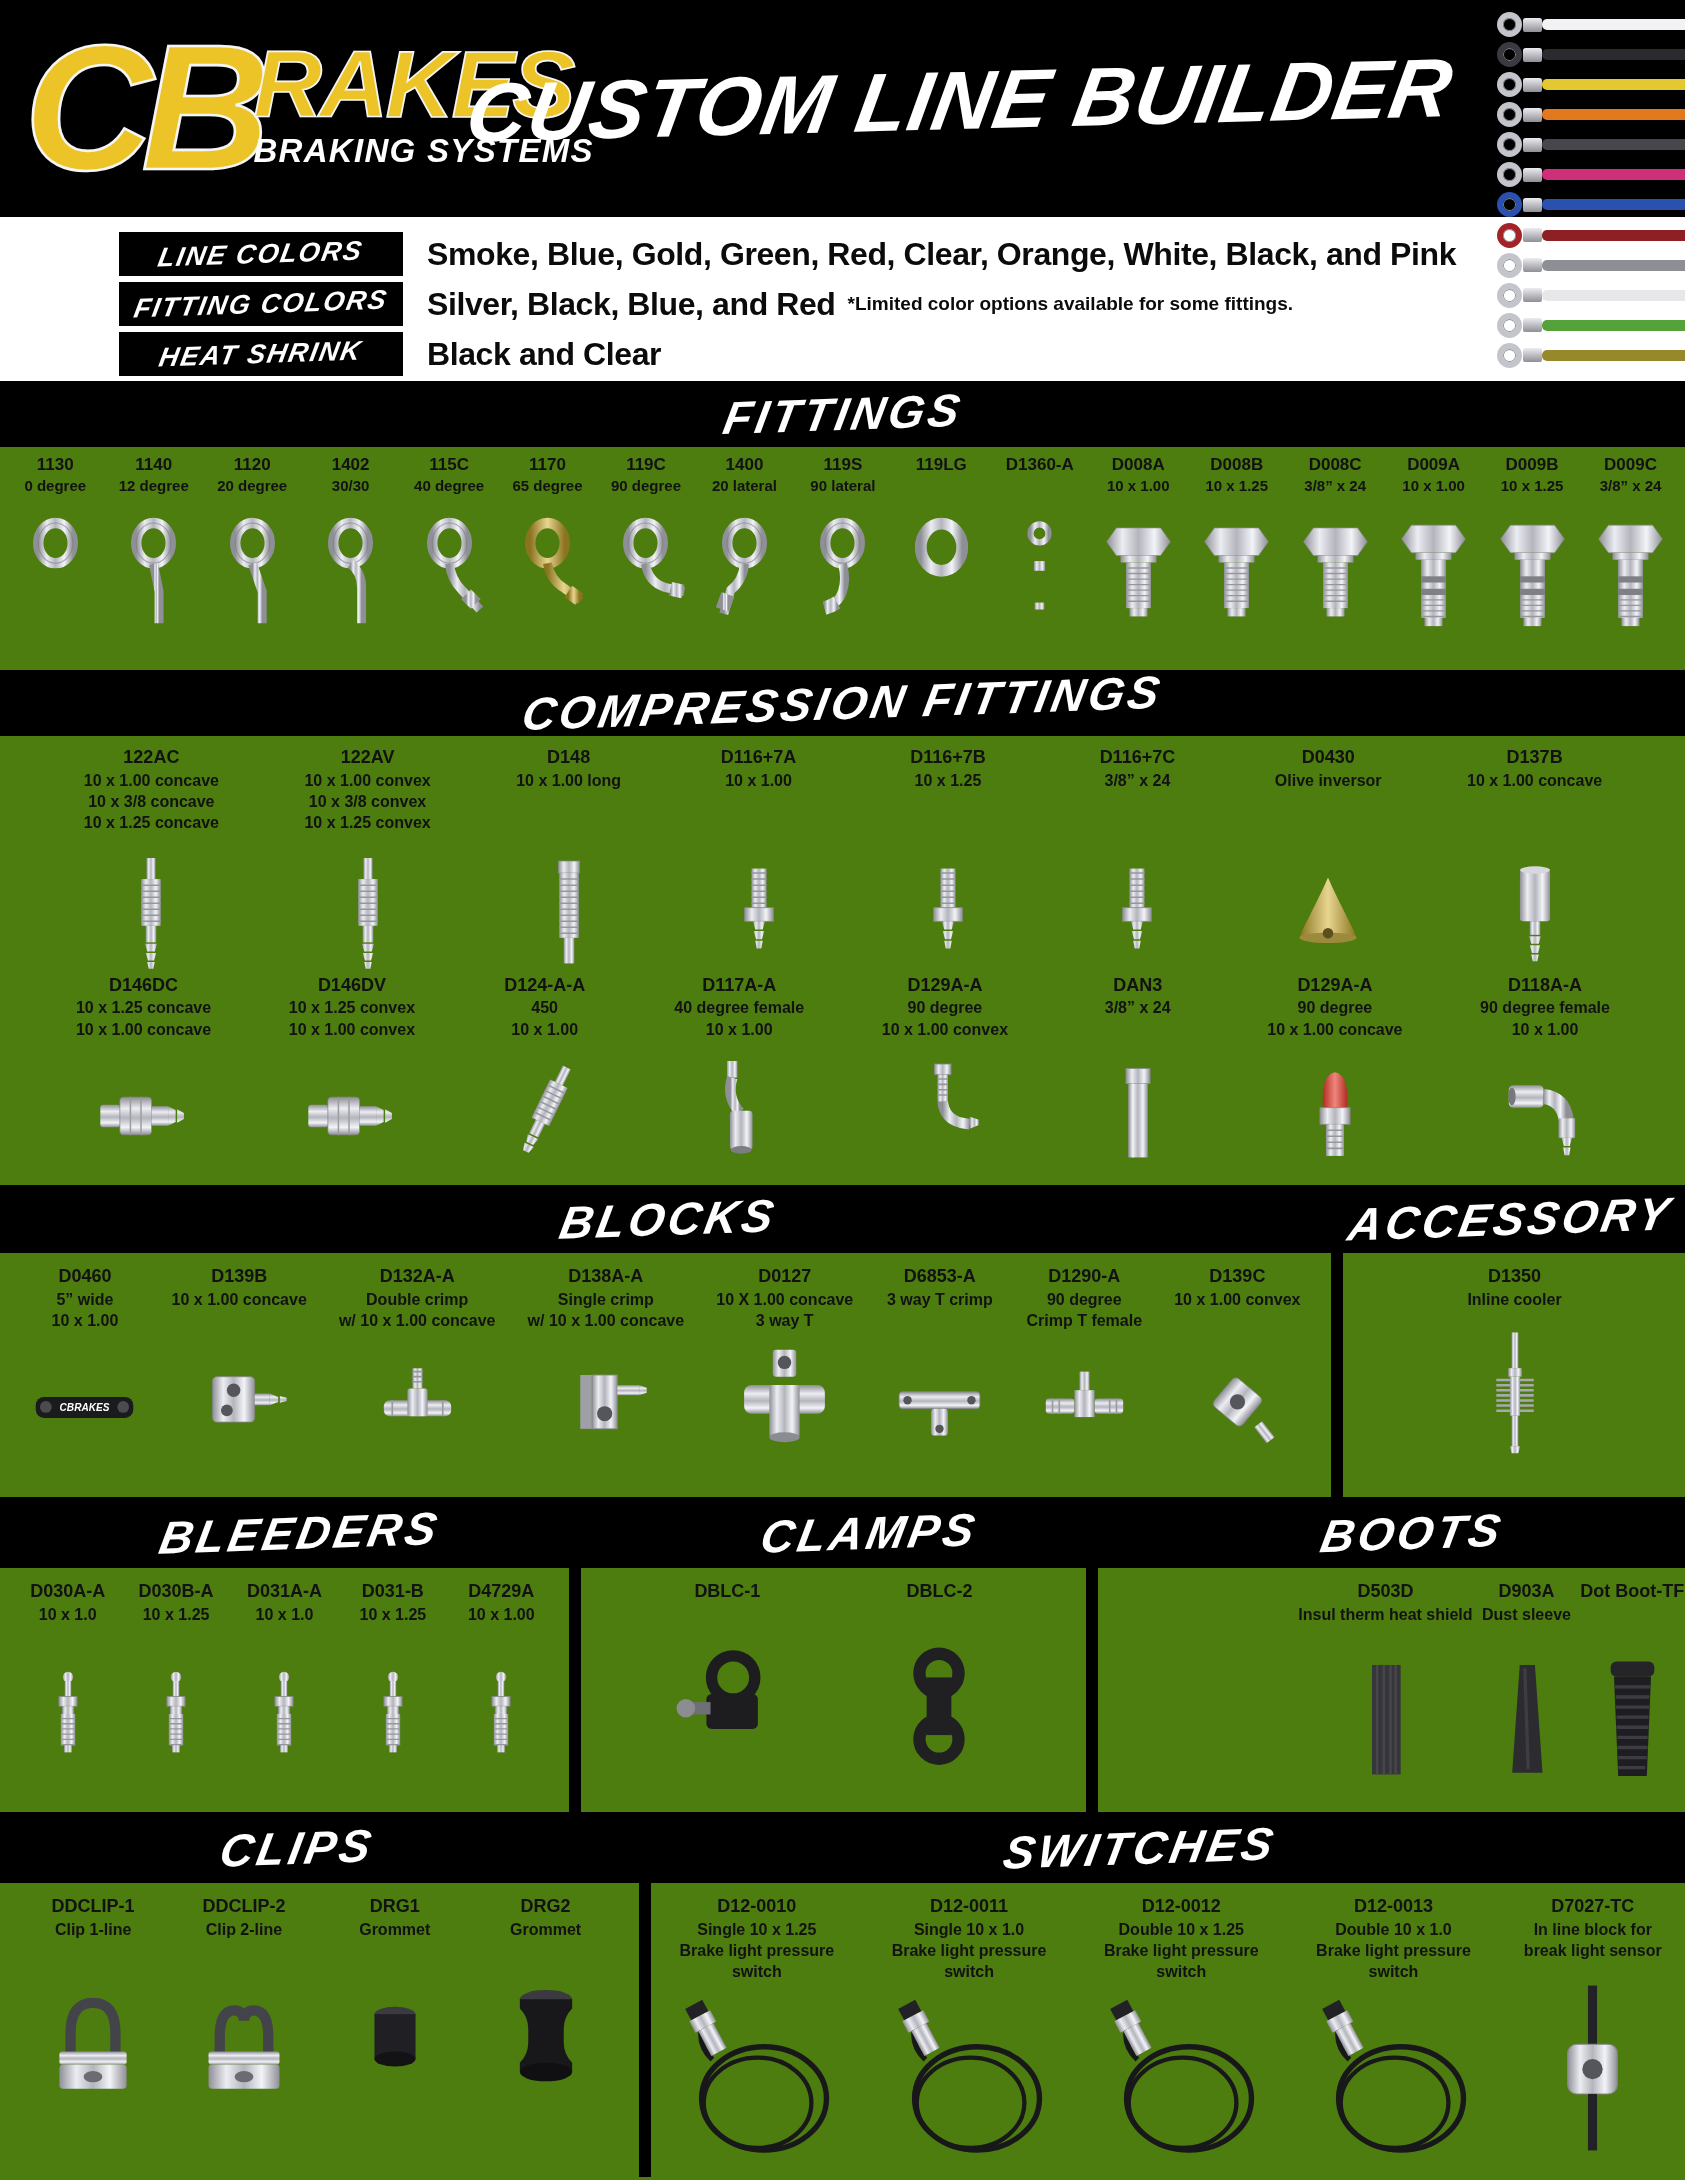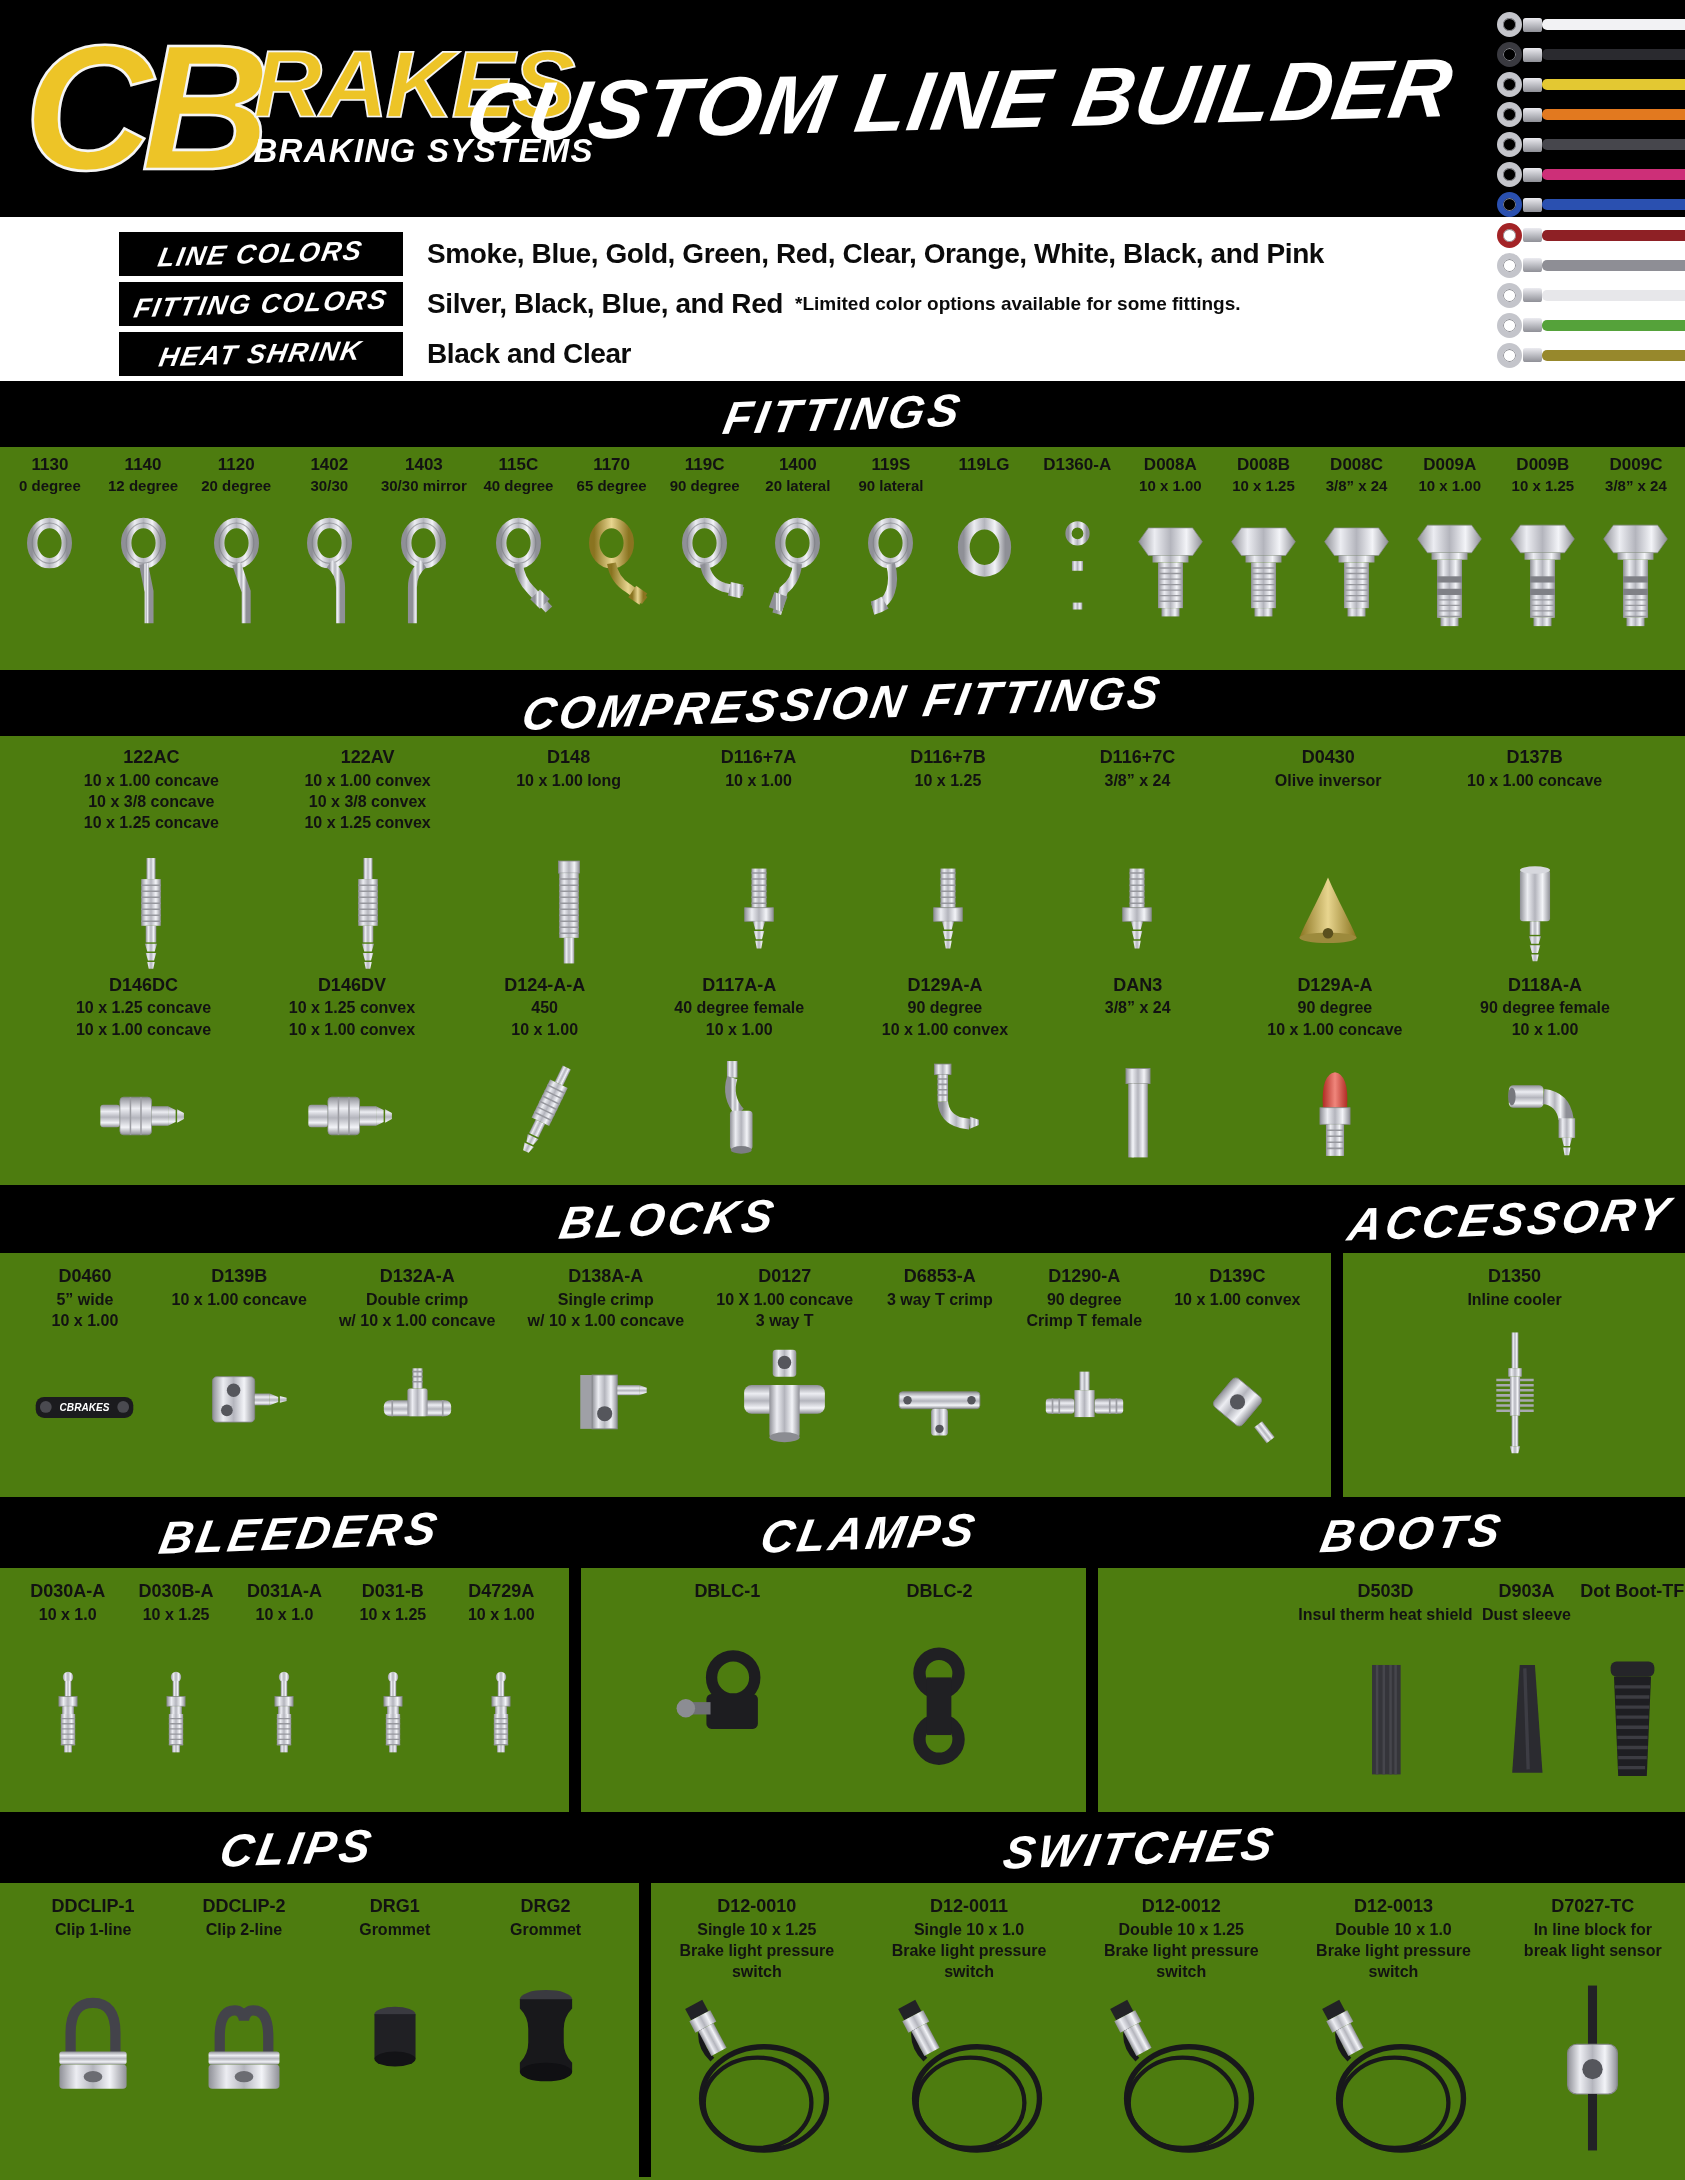--- a/index.html
+++ b/index.html
@@ -25,21 +25,21 @@
   .crimp{flex:none;width:19px;height:13.6px;margin-left:0.9px;border-radius:2.6px;
         background:linear-gradient(#ececf1,#8f9097);}
   .hose{flex:1;height:11px;border-radius:5.1px 0 0 5.1px;}
   
   .info{height:164px;background:#fff;padding-top:15.3px;box-sizing:border-box;}
   .info-row{display:flex;align-items:center;height:44px;margin-bottom:6px;}
   .tagbox{flex:none;width:284px;margin-left:119px;height:44px;background:#000;
           display:flex;align-items:center;justify-content:center;}
   .tagbox span{color:#fff;font-weight:bold;font-style:italic;font-size:27px;letter-spacing:1.7px;
           transform:skewX(-12deg) rotate(-2deg);}
-  .itext{margin-left:24px;font-weight:bold;font-size:28px;color:#0b0b0b;letter-spacing:-0.4px;}
+  .itext{margin-left:24px;font-weight:bold;font-size:32px;color:#0b0b0b;letter-spacing:-0.4px;}
   .inote{margin-left:12px;font-weight:bold;font-size:19px;color:#0b0b0b;}
   
   .banner{background:#000;color:#fff;display:flex;overflow:hidden;}
   .bcell{display:flex;align-items:center;justify-content:center;}
   .brush{font-weight:bold;font-style:italic;letter-spacing:3.4px;font-size:46px;
          transform:skewX(-12deg) rotate(-2deg);white-space:nowrap;}
   
   .grid{display:flex;justify-content:space-evenly;align-items:flex-start;box-sizing:border-box;}
   .vdiv{flex:none;width:12px;background:#000;}
   .bandrow{display:flex;}
@@ -255,34 +255,20 @@
           <svg viewBox="0 0 120 170" xmlns="http://www.w3.org/2000/svg">
             <ellipse cx="60" cy="36" rx="25" ry="29" fill="none" stroke="url(#gm)" stroke-width="15"></ellipse>
             <ellipse cx="60" cy="36" rx="25" ry="29" fill="none" stroke="#7a7b81" stroke-width="1.5" opacity=".6"></ellipse>
             <path d="M60,66 q16,12 16,34 l0,52" fill="none" stroke="url(#gm)" stroke-width="13"></path>
             <path d="M76,106 l0,20" fill="none" stroke="url(#gm)" stroke-width="20"></path>
           </svg>
         </div>
       </div>
       <div class="card">
         <div class="plabel">
-          <div class="pcode">1403</div>
-          <div class="pdesc">30/30 mirror</div>
-        </div>
-        <div class="picon">
-          <svg viewBox="0 0 120 170" xmlns="http://www.w3.org/2000/svg">
-            <ellipse cx="60" cy="36" rx="25" ry="29" fill="none" stroke="url(#gm)" stroke-width="15"></ellipse>
-            <ellipse cx="60" cy="36" rx="25" ry="29" fill="none" stroke="#7a7b81" stroke-width="1.5" opacity=".6"></ellipse>
-            <path d="M60,66 q-16,12 -16,34 l0,52" fill="none" stroke="url(#gm)" stroke-width="13"></path>
-            <path d="M44,106 l0,20" fill="none" stroke="url(#gm)" stroke-width="20"></path>
-          </svg>
-        </div>
-      </div>
-      <div class="card">
-        <div class="plabel">
           <div class="pcode">115C</div>
           <div class="pdesc">40 degree</div>
         </div>
         <div class="picon">
           <svg viewBox="0 0 120 170" xmlns="http://www.w3.org/2000/svg">
             <ellipse cx="60" cy="36" rx="25" ry="29" fill="none" stroke="url(#gm)" stroke-width="15"></ellipse>
             <ellipse cx="60" cy="36" rx="25" ry="29" fill="none" stroke="#7a7b81" stroke-width="1.5" opacity=".6"></ellipse>
             <path d="M60,66 q2,22 18,38 l26,28" fill="none" stroke="url(#gm)" stroke-width="13"></path>
             <path d="M84,110 l14,14" fill="none" stroke="url(#gm)" stroke-width="20"></path>
           </svg>

